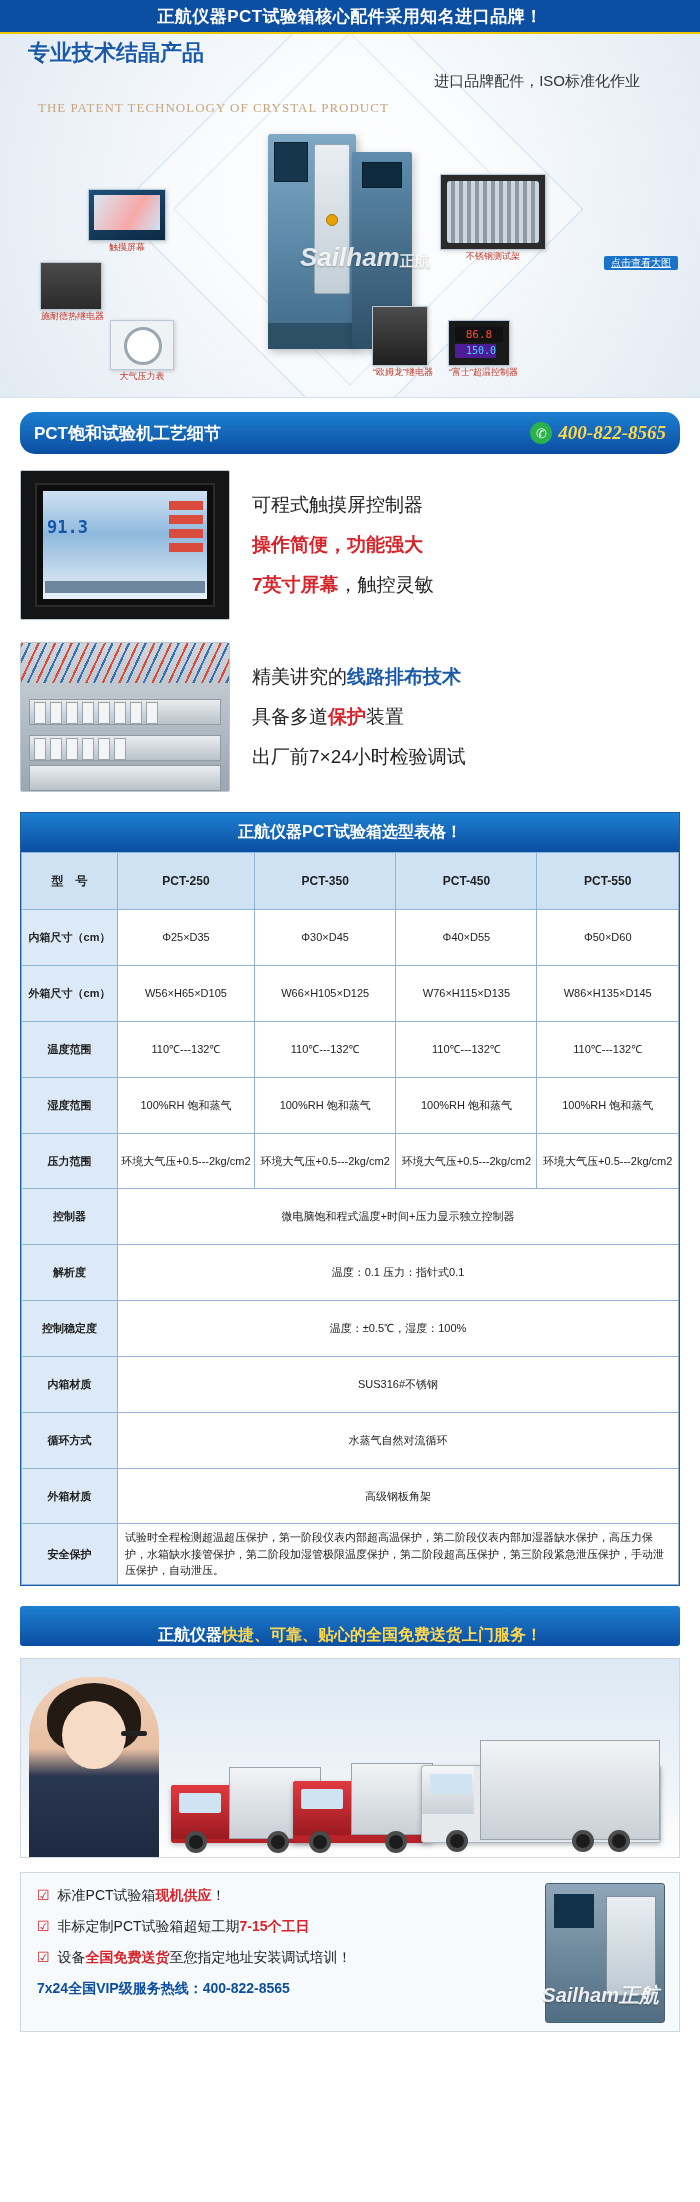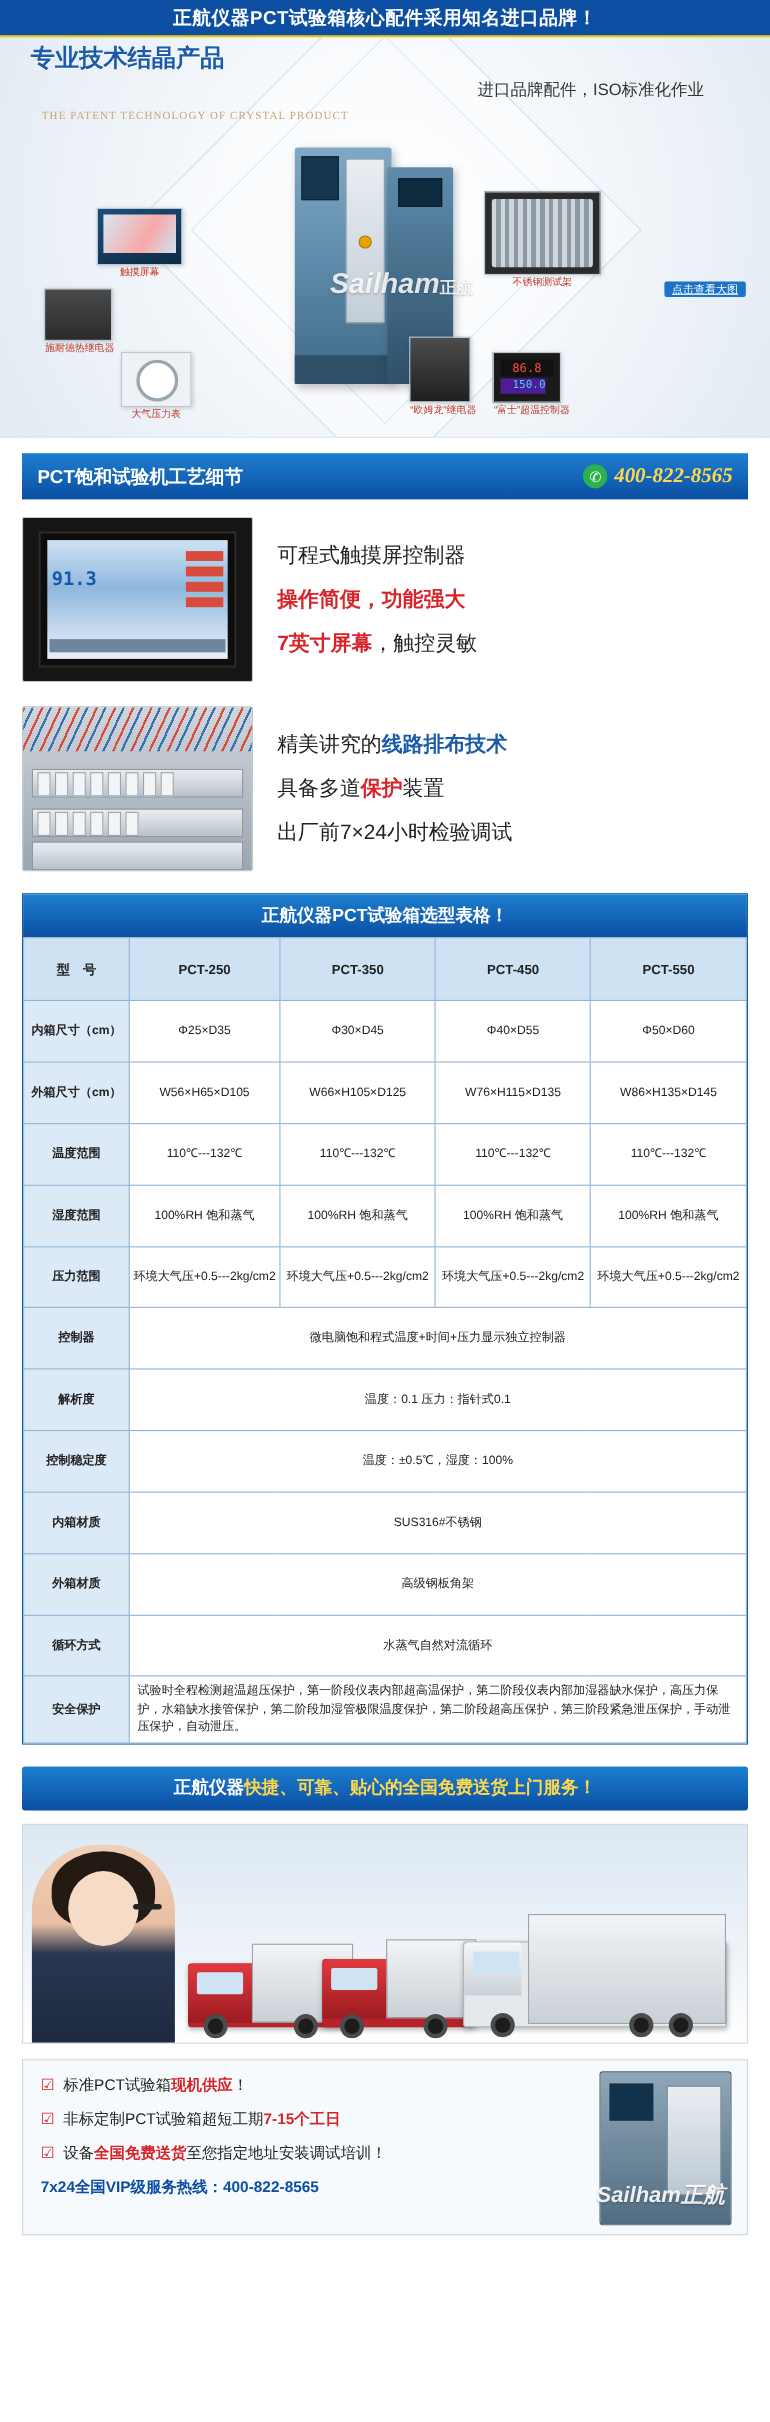--- a/index.html
+++ b/index.html
@@ -53,21 +53,21 @@
     margin-left:28px;
     font-size:22px; font-weight:bold; color:#1a5aa8;
     text-shadow:0 1px 0 #fff;
   }
   .hero-sub {
     position:absolute; right:60px; top:38px;
     font-size:15px; color:#333;
   }
   .hero-en {
     position:absolute; left:38px; top:66px;
-    font-size:10px; color:#c9a57a; letter-spacing:1px;
+    font-size:13px; color:#c9a57a; letter-spacing:1px;
     font-family:"Liberation Serif", serif;
   }
 
   
   .machine {
     position:absolute; left:268px; top:100px; width:88px; height:215px;
     background:linear-gradient(180deg,#7fa8c4 0%,#5d8aaa 50%,#3f6985 100%);
     border-radius:3px;
     box-shadow:2px 3px 8px rgba(0,0,0,.25);
   }
@@ -154,21 +154,21 @@
     font-size:26px; color:rgba(255,255,255,.85);
     font-weight:bold; font-style:italic;
     text-shadow:0 1px 2px rgba(0,0,0,.25);
   }
   .brand-wm small { font-size:15px; font-style:normal; }
 
   
   .bar {
     height:42px; margin:14px 20px 0 20px;
     background:linear-gradient(180deg,#1d7fd0,#0b4ea2);
-    border-radius:0;
+    border-radius:15px;
     display:flex; align-items:center; padding:0 14px;
     color:#fff;
   }
   .bar .btitle { font-size:17px; font-weight:bold; }
   .bar .phone {
     margin-left:auto; display:flex; align-items:center; gap:6px;
   }
   .bar .phone .ico {
     width:22px; height:22px; border-radius:50%;
     background:#2bb24c; color:#fff; font-size:13px;
@@ -228,21 +228,21 @@
   }
   th { background:#cfe2f4; font-weight:bold; font-size:12px; }
   td.rh { background:#dce9f6; font-weight:bold; width:96px; }
   td.note { text-align:left; padding:5px 7px; line-height:1.5; }
 
   
   .service-bar {
     margin:20px 20px 0 20px; height:40px;
     background:linear-gradient(180deg,#1d7fd0,#0b4ea2);
     border-radius:3px; color:#fff;
-    display:flex; align-items:center; justify-content:center;
+    display:flex; align-items:flex-end; justify-content:center;
     font-size:16px; font-weight:bold;
   }
   .service-bar .hl { color:#ffd84d; }
 
   
   .delivery {
     margin:12px 20px 0 20px; height:200px; position:relative; overflow:hidden;
     border:1px solid #cfd8e0;
     background:linear-gradient(180deg,#dce8f3 0%,#eef3f8 60%,#ffffff 100%);
   }
@@ -488,26 +488,26 @@
         </tr>
         <tr>
           <td class="rh">控制稳定度</td>
           <td colspan="4">温度：±0.5℃，湿度：100%</td>
         </tr>
         <tr>
           <td class="rh">内箱材质</td>
           <td colspan="4">SUS316#不锈钢</td>
         </tr>
         <tr>
+          <td class="rh">循环方式</td>
+          <td colspan="4">水蒸气自然对流循环</td>
+        </tr>
+        <tr>
           <td class="rh">外箱材质</td>
           <td colspan="4">高级钢板角架</td>
-        </tr>
-        <tr>
-          <td class="rh">循环方式</td>
-          <td colspan="4">水蒸气自然对流循环</td>
         </tr>
         <tr>
           <td class="rh">安全保护</td>
           <td colspan="4" class="note">试验时全程检测超温超压保护，第一阶段仪表内部超高温保护，第二阶段仪表内部加湿器缺水保护，高压力保护，水箱缺水接管保护，第二阶段加湿管极限温度保护，第二阶段超高压保护，第三阶段紧急泄压保护，手动泄压保护，自动泄压。</td>
         </tr>
       </tbody>
     </table>
   </div>
 
   <div class="service-bar">

